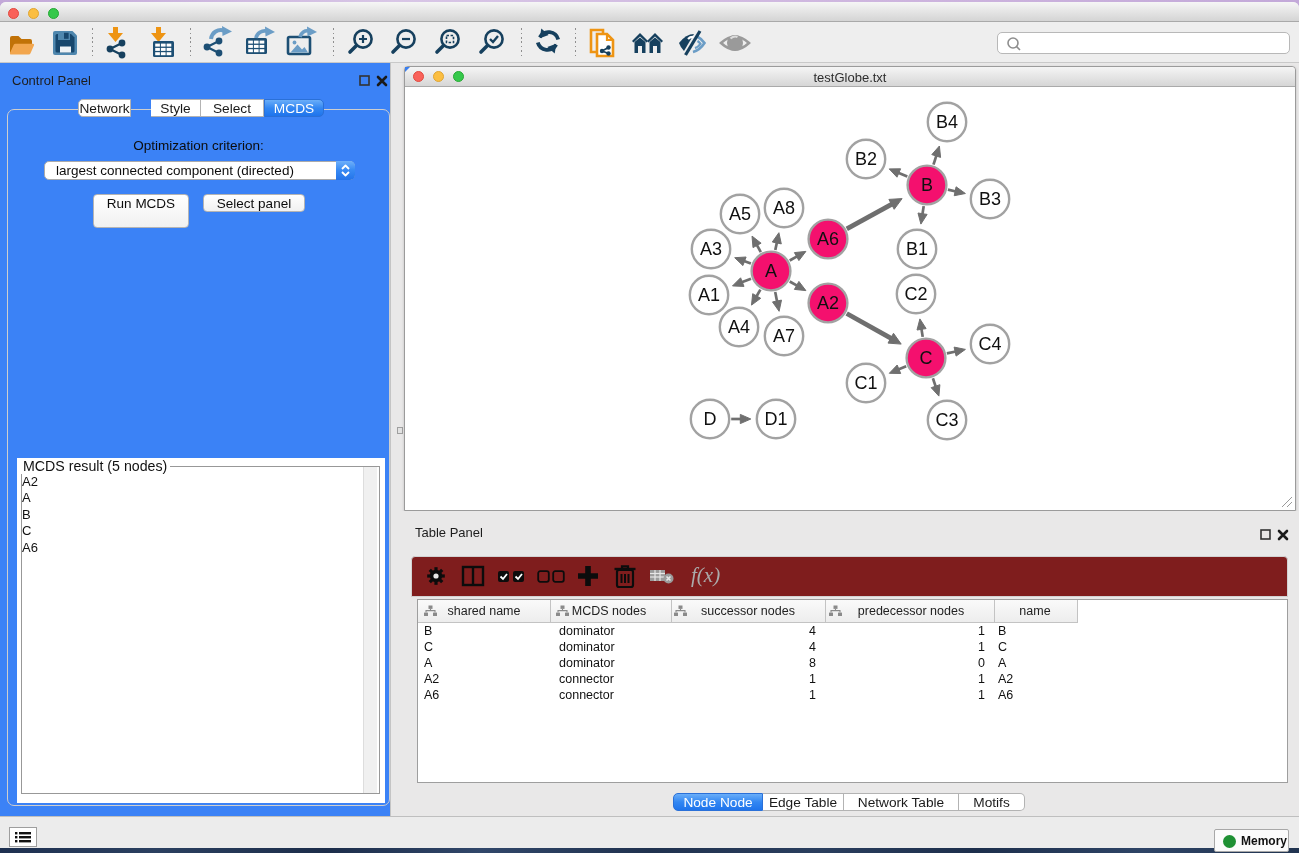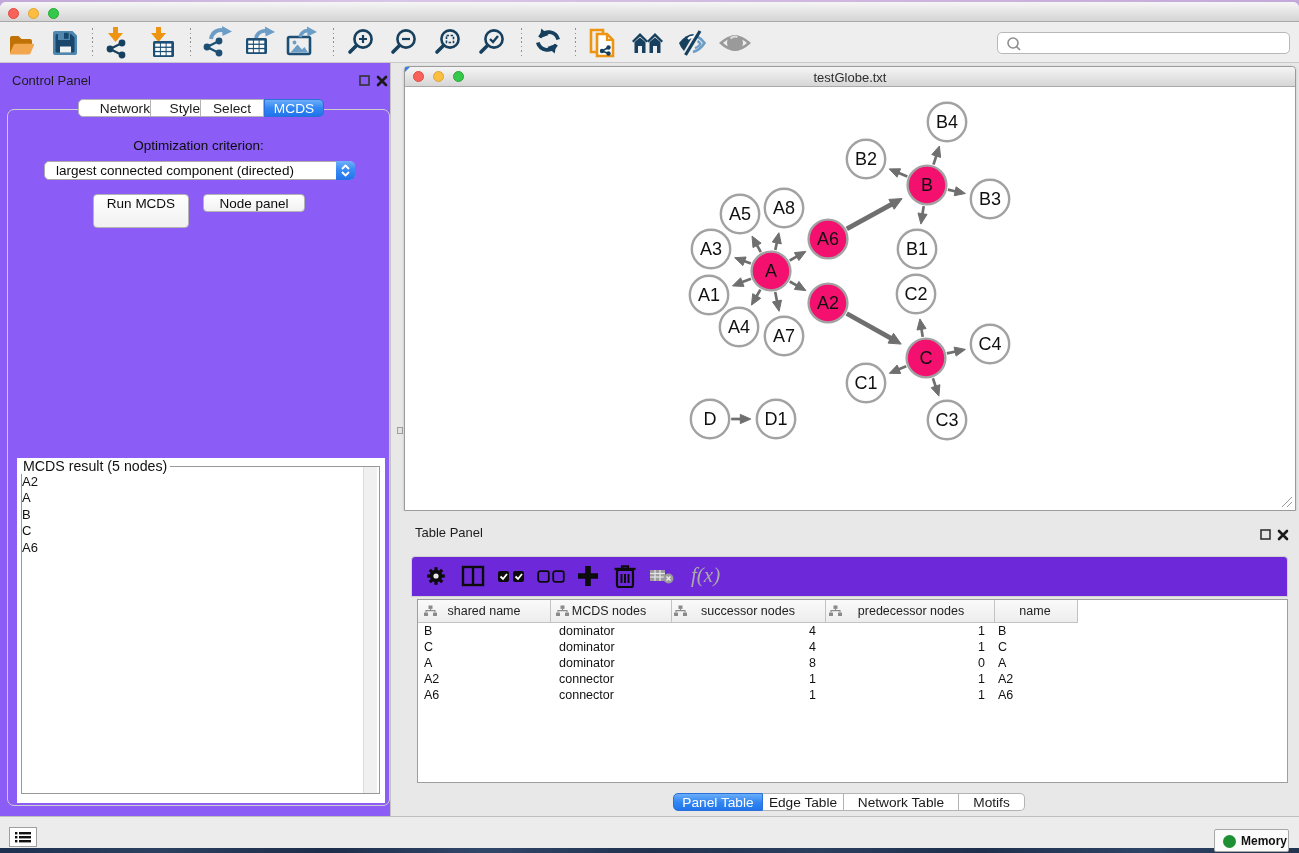--- a/index.html
+++ b/index.html
@@ -20,21 +20,21 @@
   font-size:13px; color:#3c3c3c; }
 .tl { position:absolute; top:6px; width:11px; height:11px; border-radius:50%; }
 #toolbar { position:absolute; left:0; top:20px; width:1299px; height:41px;
   background:#eeeeee; border-bottom:1px solid #c9c9c9; }
 .tsep { position:absolute; top:6px; height:29px; width:1px;
   background-image:repeating-linear-gradient(#8f8f8f 0 1.5px, transparent 1.5px 4.5px); }
 #searchbox { position:absolute; left:997px; top:10px; width:293px; height:22px;
   background:#ffffff; border:1px solid #b8b8b8; border-radius:5px; }
 
 #cpanel { position:absolute; left:0; top:61px; width:391px; height:753px;
-  background:#8b5cf6; border-right:1px solid #c4c4c4; }
+  background:#3b82f6; border-right:1px solid #c4c4c4; }
 #cpanel .hdr { position:absolute; left:12px; top:10px; font-size:13px; color:#1d1d1d; }
 .paneicon { position:absolute; top:11px; }
 #cptabs { position:absolute; top:36px; left:78px; height:18px; z-index:3; }
 .tab { position:absolute; top:0; height:18px; border:1px solid #b3b3b3; background:#ffffff;
   font-size:13.7px; color:#1a1a1a; text-align:center; line-height:17px; }
 .tabsel { background:linear-gradient(#6aaef9,#3387f2 50%,#1f74ec);
   color:#ffffff; border-color:#2a70d8; }
 #cpbody { position:absolute; left:7px; top:46px; width:383px; height:697px;
   border:1px solid #cecece; border-radius:7px; }
 #mcdsbox { position:absolute; left:9px; top:348px; width:368px; height:345px; background:#ffffff; }
@@ -50,21 +50,21 @@
   background:#ffffff; border:1px solid #9b9b9b; border-radius:4px 4px 0 0;
   box-shadow:0 1px 3px rgba(0,0,0,0.18); }
 #ititle { position:absolute; left:0; top:0; width:890px; height:20px;
   background:linear-gradient(#f5f5f5,#d6d6d6); border-bottom:1px solid #aaaaaa;
   border-radius:4px 4px 0 0; }
 #ititle .t { position:absolute; left:0; right:0; top:3px; text-align:center;
   font-size:13px; color:#2e2e2e; }
 
 #tpanel { position:absolute; left:392px; top:509px; width:907px; height:305px; background:#e9e8e8; }
 #tptool { position:absolute; left:19px; top:45px; width:877px; height:41px;
-  background:#6d28d9; border:1px solid #d2d2d2; border-radius:4px 4px 0 0; }
+  background:#7f1d1d; border:1px solid #d2d2d2; border-radius:4px 4px 0 0; }
 #ttable { position:absolute; left:25px; top:88px; width:871px; height:184px;
   background:#ffffff; border:1px solid #9e9e9e; }
 #thead { position:absolute; left:0px; top:0px; width:660px; height:23px;
   background:linear-gradient(#fafafa,#ededed); border-bottom:1px solid #c3c3c3;
   border-right:1px solid #c3c3c3; }
 .hcell { position:absolute; top:4px; font-size:12.5px; color:#222222; }
 .hsep { position:absolute; top:0; width:1px; height:23px; background:#c3c3c3; }
 .trow { position:absolute; font-size:12.5px; color:#111111; height:16px; line-height:16px; }
 
 #btabs { position:absolute; left:281px; top:282px; height:19px; }
@@ -225,38 +225,38 @@
   </div>
   <div id="cpanel">
     <div class="hdr">Control Panel</div>
     <svg class="paneicon" style="left:359px;top:12px;" width="11" height="11">
         <rect x="1" y="1" width="9" height="9" fill="none" stroke="#333" stroke-width="1.6"></rect>
       </svg>
     <svg class="paneicon" style="left:376px;top:12px;" width="12" height="12">
         <path d="M2 2 L10 10 M10 2 L2 10" stroke="#1a1a1a" stroke-width="2.6" stroke-linecap="round"></path>
       </svg>
     <div id="cptabs">
-      <div class="tab" style="left:0px; width:73px; border-radius:5px 0 0 5px;text-align:right;">Network</div>
-      <div class="tab" style="left:73px; width:50px; border-left:none;text-align:right;">Style</div>
+      <div class="tab" style="left:0px; width:53px; border-radius:5px 0 0 5px;">Network</div>
+      <div class="tab" style="left:73px; width:50px; border-left:none;">Style</div>
       <div class="tab" style="left:123px; width:63px; border-left:none;">Select</div>
       <div class="tab tabsel" style="left:186px; width:60px; border-radius:0 5px 5px 0;">MCDS</div>
     </div>
     <div id="cpbody">
       <div style="position:absolute;left:36px;top:51px;width:311px;height:19px;background:#ffffff;border:1px solid #ababab;border-radius:5px;">
         <div style="position:absolute;left:11px;top:1px;font-size:13.5px;color:#0c0c0c;">largest connected component (directed)</div>
         <div style="position:absolute;right:-1px;top:-1px;width:19px;height:19px;border-radius:0 5px 5px 0;background:linear-gradient(#6fb0fa,#3a8cf4 45%,#2373ea);">
           <svg width="19" height="19">
               <path d="M6 8 L9.5 4.5 L13 8" fill="none" stroke="#fff" stroke-width="1.8" stroke-linejoin="round"></path>
           <path d="M6 11 L9.5 14.5 L13 11" fill="none" stroke="#fff" stroke-width="1.8" stroke-linejoin="round"></path>
             </svg>
         </div>
       </div>
       <div style="position:absolute;left:0;right:0;top:28px;text-align:center;font-size:13.5px;color:#0c0c0c;">Optimization criterion:</div>
       <div style="position:absolute;left:85px;top:84px;width:96px;height:34px;background:linear-gradient(#ffffff,#f1f1f1);border:1px solid #b4b4b4;border-radius:4px;text-align:center;font-size:13.5px;color:#0c0c0c;line-height:17px;">Run MCDS</div>
-      <div style="position:absolute;left:195px;top:84px;width:102px;height:18px;background:linear-gradient(#ffffff,#f1f1f1);border:1px solid #b4b4b4;border-radius:4px;text-align:center;font-size:13.5px;color:#0c0c0c;line-height:17px;">Node panel</div>
+      <div style="position:absolute;left:195px;top:84px;width:102px;height:18px;background:linear-gradient(#ffffff,#f1f1f1);border:1px solid #b4b4b4;border-radius:4px;text-align:center;font-size:13.5px;color:#0c0c0c;line-height:17px;">Select panel</div>
       <div id="mcdsbox">
         <div id="mcdsborder"></div>
         <div id="mcdslabel">MCDS result (5 nodes)</div>
         <div id="mcdsscroll"></div>
         <div id="mcdslist">A2<br>A<br>B<br>C<br>A6</div>
       </div>
     </div>
   </div>
 
   <div class="abs" style="left:397px;top:425px;width:6px;height:7px;background:#e2e2e2;border:1px solid #9f9f9f;"></div>
@@ -497,21 +497,21 @@
         <div class="trow" style="left:467px;top:71px;width:100px;text-align:right;">1</div>
         <div class="trow" style="left:580px;top:71px;width:80px;">A2</div>
       <div class="trow" style="left:6px;top:87px;width:120px;">A6</div>
         <div class="trow" style="left:141px;top:87px;width:120px;">connector</div>
         <div class="trow" style="left:298px;top:87px;width:100px;text-align:right;">1</div>
         <div class="trow" style="left:467px;top:87px;width:100px;text-align:right;">1</div>
         <div class="trow" style="left:580px;top:87px;width:80px;">A6</div>
 
     </div>
     <div id="btabs">
-      <div class="tab tabsel" style="left:0px;width:90px;border-radius:5px 0 0 5px;">Panel Table</div>
+      <div class="tab tabsel" style="left:0px;width:90px;border-radius:5px 0 0 5px;">Node Node</div>
         <div class="tab" style="left:90px;width:81px;border-left:none;">Edge Table</div>
         <div class="tab" style="left:171px;width:115px;border-left:none;">Network Table</div>
         <div class="tab" style="left:286px;width:66px;border-radius:0 5px 5px 0;border-left:none;text-align:center;">Motifs</div>
     </div>
   </div>
   <div id="statusbar">
     <div id="listbtn">
         <svg width="26" height="18" style="position:absolute;left:0;top:0;">
       <g fill="#111">
             <rect x="5" y="4" width="2.4" height="2.4"></rect>

